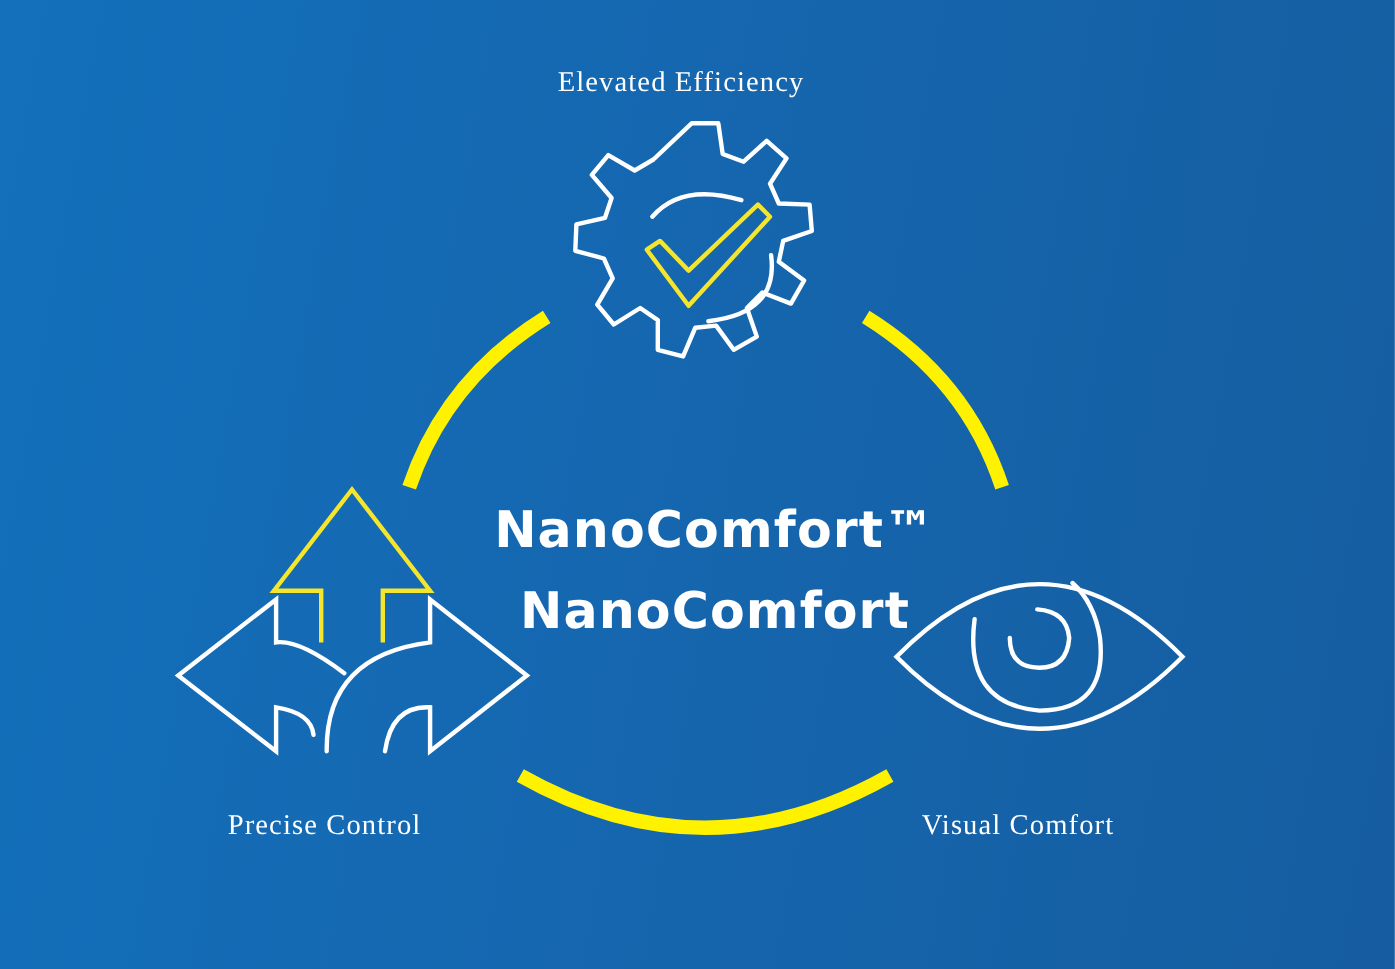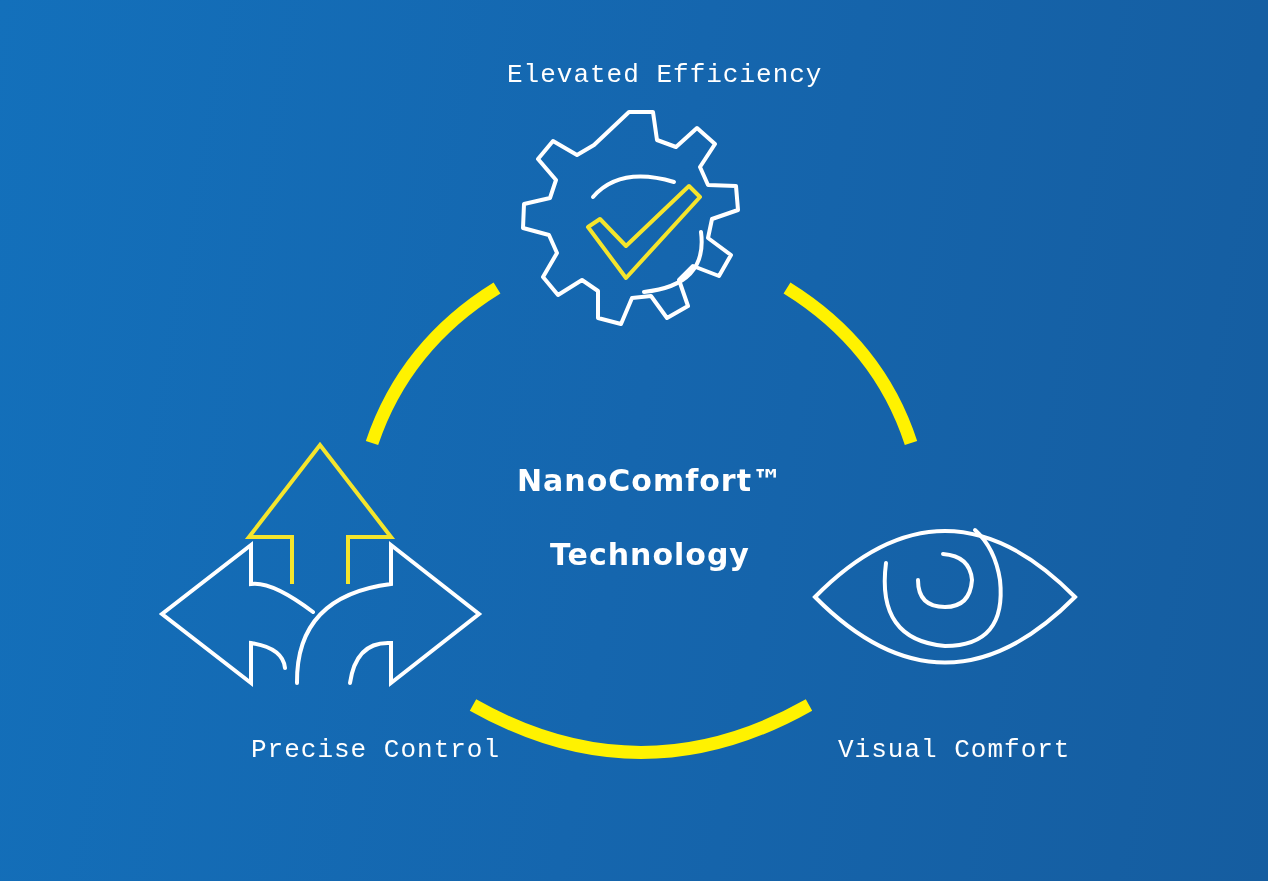--- a/index.html
+++ b/index.html
@@ -5,25 +5,25 @@
   html, body { margin: 0; padding: 0; }
   body {
     width: 1268px; height: 881px; overflow: hidden;
     background: linear-gradient(100deg, #1370bb 0%, #1566ae 50%, #155da0 100%);
     position: relative;
     font-family: "DejaVu Sans", sans-serif;
   }
   .canvas { position: absolute; left: 0; top: 0; width: 1268px; height: 881px; }
   .label {
     position: absolute; color: #ffffff; font-size: 26px; letter-spacing: 1px;
-    font-family: Liberation Mono, monospace; white-space: nowrap;
+    font-family: Liberation Serif, serif; white-space: nowrap;
   }
   .title {
     position: absolute; left: 340px; width: 620px; text-align: center;
-    color: #ffffff; font-weight: bold; font-size: 30px; line-height: 56px;
+    color: #ffffff; font-weight: bold; font-size: 46px; line-height: 56px;
     font-family: "DejaVu Sans", sans-serif; letter-spacing: 1px;
   }
 </style>
 </head>
 <body>
 
 <svg class="canvas" viewBox="0 0 1268 881" xmlns="http://www.w3.org/2000/svg">
 
   <g fill="none" stroke="#fff200" stroke-width="13">
     <path d="M497,288 Q405,345 372,443"></path>
@@ -45,17 +45,17 @@
   </g>
 
   <g fill="none" stroke="#ffffff" stroke-width="4" stroke-linecap="round">
     <path d="M815,597 Q945,465 1075,597 Q945,728 815,597 Z"></path>
     <path d="M886,563 Q876,640 945,646 Q1007,646 1000,580 Q995,548 975,530"></path>
     <path d="M943,554 Q970,556 972,580 Q970,607 945,607 Q918,607 918,580"></path>
   </g>
 </svg>
 
 <div class="label" style="left:507px; top:60px;">Elevated Efficiency</div>
-<div class="label" style="left:207px; top:735px;margin-left:44px;">Precise Control</div>
+<div class="label" style="left:207px; top:735px;">Precise Control</div>
 <div class="label" style="left:838px; top:735px;text-align:center;">Visual Comfort</div>
 
 <div class="title" style="top:453px;">NanoComfort™</div>
-<div class="title" style="top:527px;">Technology</div>
+<div class="title" style="top:527px;">NanoComfort</div>
 
 </body></html>

